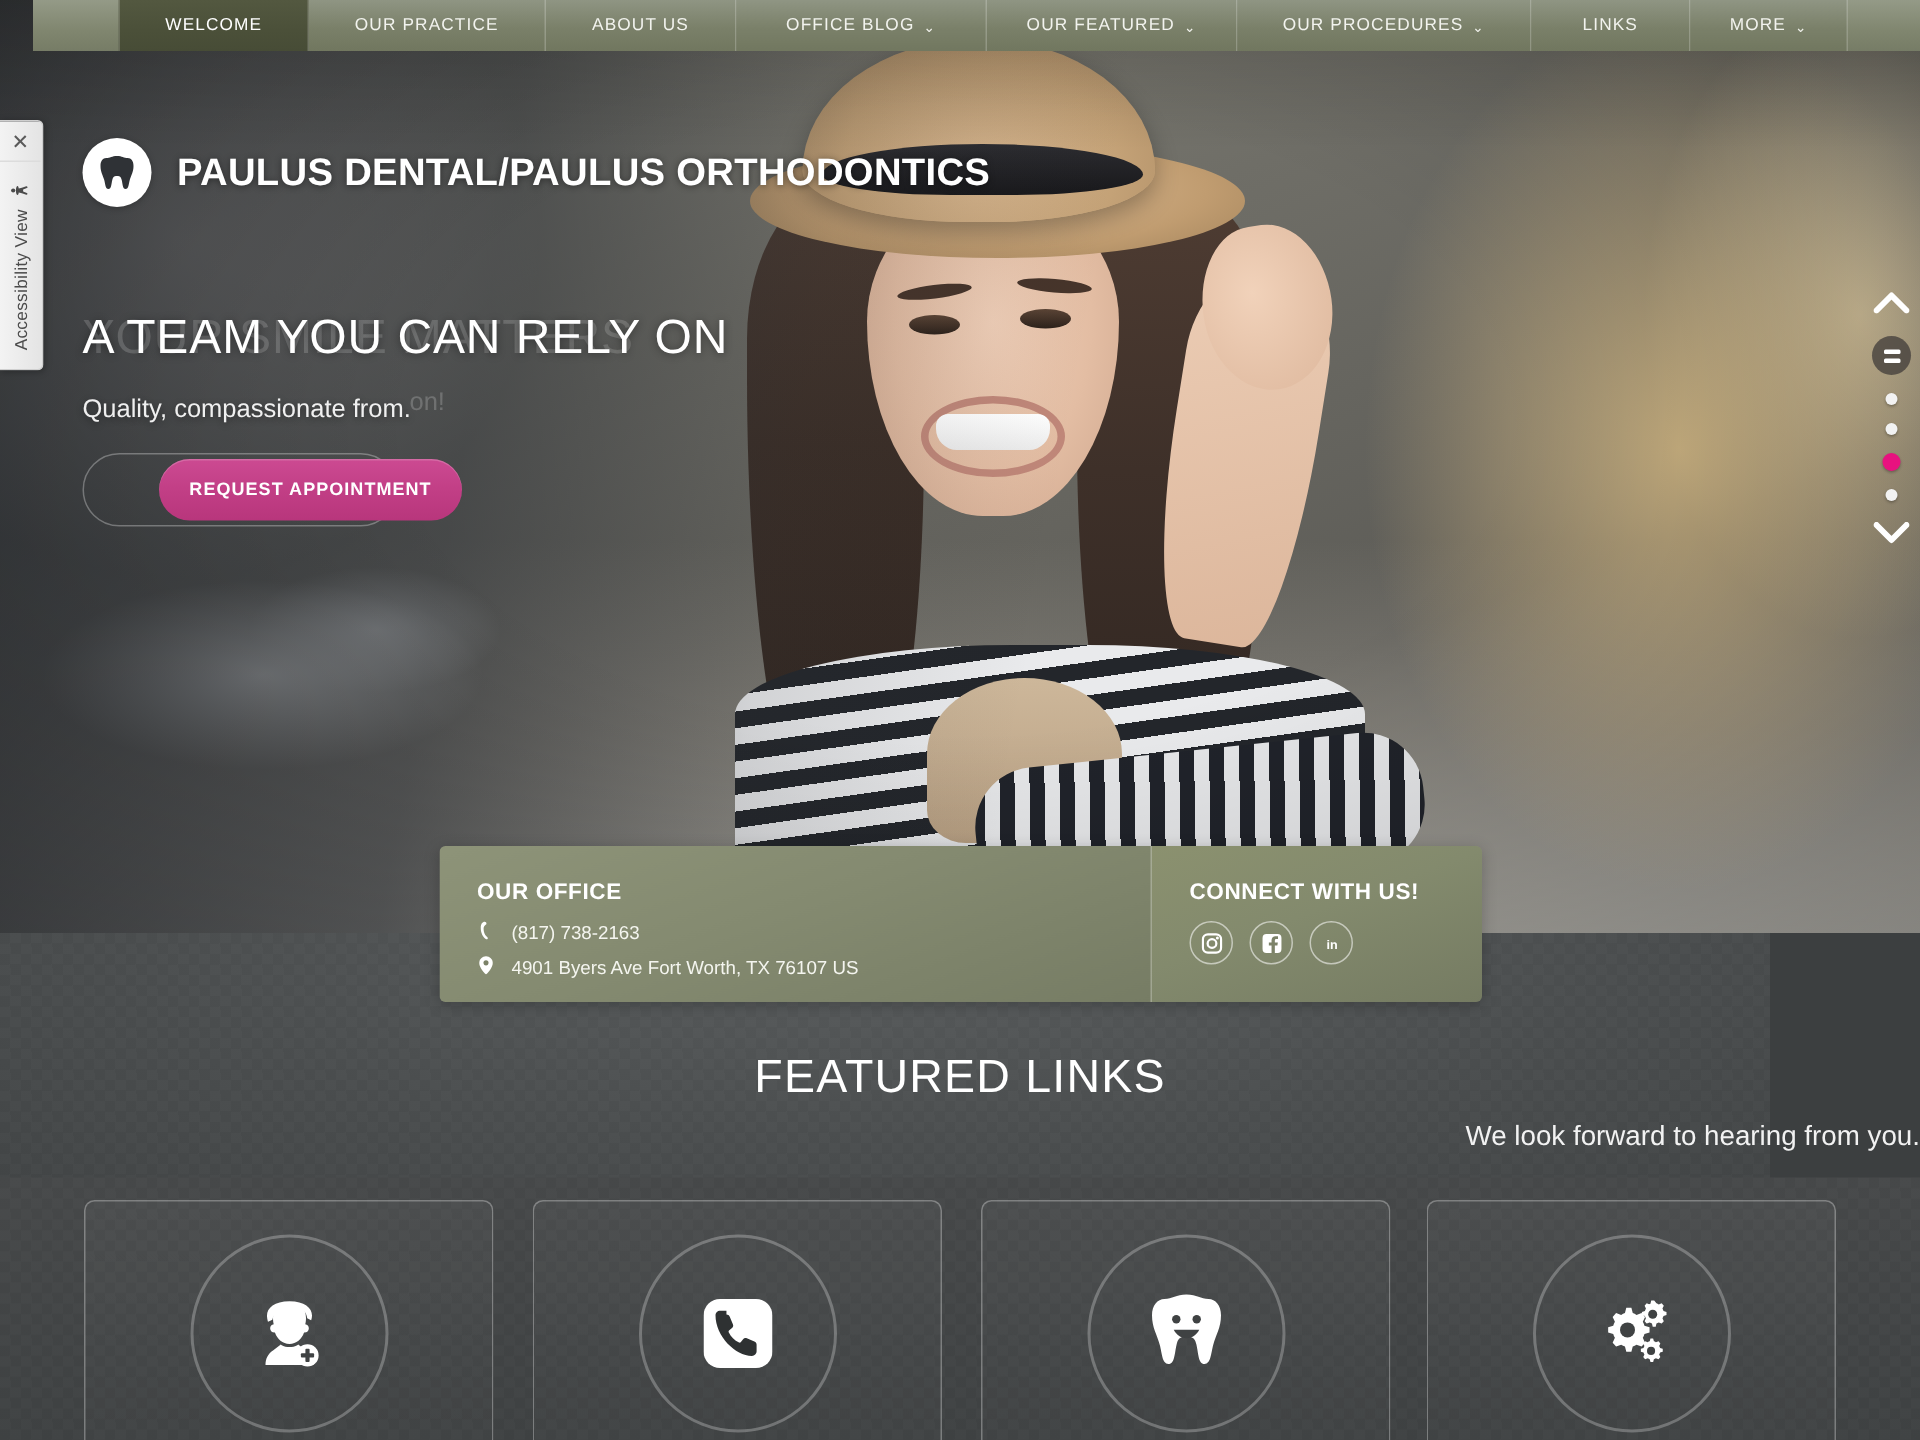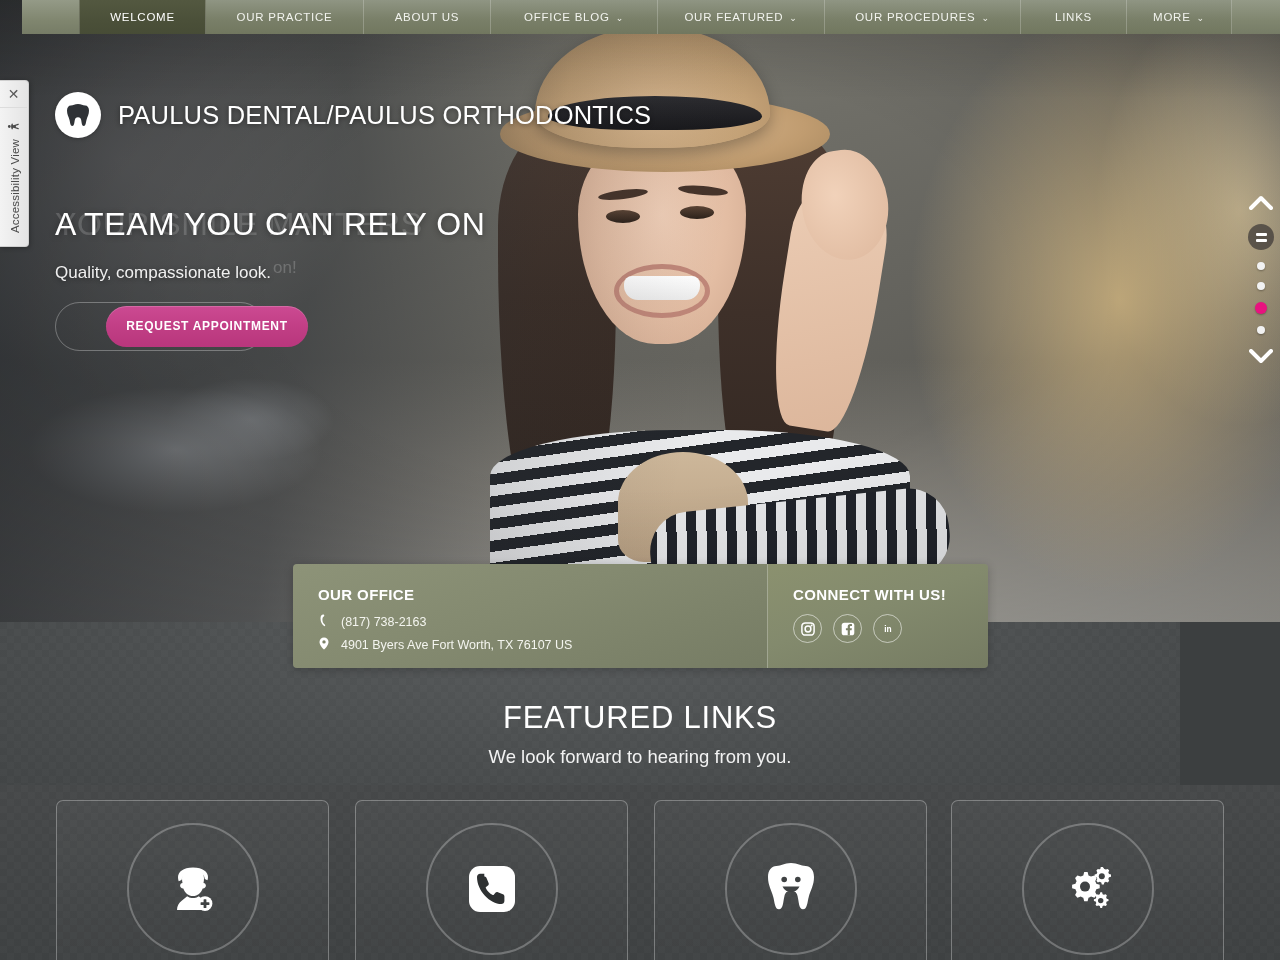--- a/index.html
+++ b/index.html
@@ -171,21 +171,21 @@
     position: absolute; left: 55px; top: 92px;
     display: flex; align-items: center; gap: 17px;
   }
   .logo-circle {
     width: 46px; height: 46px; border-radius: 50%;
     background: #ffffff;
     display: flex; align-items: center; justify-content: center;
     box-shadow: 0 1px 4px rgba(0,0,0,.25);
   }
   .site-title {
-    color: #fff; font-size: 25.5px; font-weight: normal;
+    color: #fff; font-size: 25.5px; font-weight: bold;
     letter-spacing: .2px;
     text-shadow: 0 1px 5px rgba(0,0,0,.45);
   }
   .hero-slide-text { position: absolute; left: 55px; top: 206px; width: 560px; }
   .ghost {
     position: absolute; left: 0; top: 0;
     color: rgba(255,255,255,.17);
     font-size: 32px; font-weight: 300; letter-spacing: .6px;
     white-space: nowrap;
     pointer-events: none;
@@ -285,21 +285,21 @@
       repeating-conic-gradient(rgba(255,255,255,.012) 0% 25%, rgba(0,0,0,.012) 0% 50%) 0 0/14px 14px,
       linear-gradient(180deg,#47494a 0%,#3f4243 100%);
   }
   .fl-title {
     position: absolute; left: 0; top: 78px; width: 1280px;
     text-align: center; color: #ffffff;
     font-size: 31px; font-weight: 300; letter-spacing: .8px;
   }
   .fl-sub {
     position: absolute; left: 0; top: 124px; width: 1280px;
-    text-align: center; color: rgba(255,255,255,.93);
+    text-align: right; color: rgba(255,255,255,.93);
     font-size: 18.5px; font-weight: 300;
   }
 
   
   .cards { position: absolute; left: 0; top: 178px; width: 1280px; height: 160px; }
   .card {
     position: absolute; top: 0; width: 273px; height: 160px;
     border: 1px solid rgba(255,255,255,.30);
     border-bottom: none;
     border-radius: 7px 7px 0 0;
@@ -392,21 +392,21 @@
         <path d="M12 2C8.6 2 7.4 3.4 4.8 3.4 2.6 3.4 1 5.4 1 8.6c0 4 1.6 6.1 2.5 9.4.7 2.6.7 6 2.8 6 2 0 1.9-3.4 2.6-6.2.4-1.6.9-2.5 3.1-2.5s2.7.9 3.1 2.5c.7 2.8.6 6.2 2.6 6.2 2.1 0 2.1-3.4 2.8-6C21.4 14.7 23 12.6 23 8.6c0-3.2-1.6-5.2-3.8-5.2C16.6 3.4 15.4 2 12 2z" fill="#2f3236"></path>
       </svg>
     </span>
     <span class="site-title">PAULUS DENTAL/PAULUS ORTHODONTICS</span>
   </div>
 
   <div class="hero-slide-text">
     <div class="ghost">YOUR SMILE MATTERS</div>
     <div class="ghost2">on!</div>
     <h1 class="hero-h1">A TEAM YOU CAN RELY ON</h1>
-    <p class="hero-sub">Quality, compassionate look.</p>
+    <p class="hero-sub">Quality, compassionate from.</p>
   </div>
 
   <div class="cta-wrap">
     <button class="cta-btn">REQUEST APPOINTMENT</button>
   </div>
 </div>
 
 <div id="graySection">
   <div class="band2"></div>
   <div class="fl-title">FEATURED LINKS</div>

